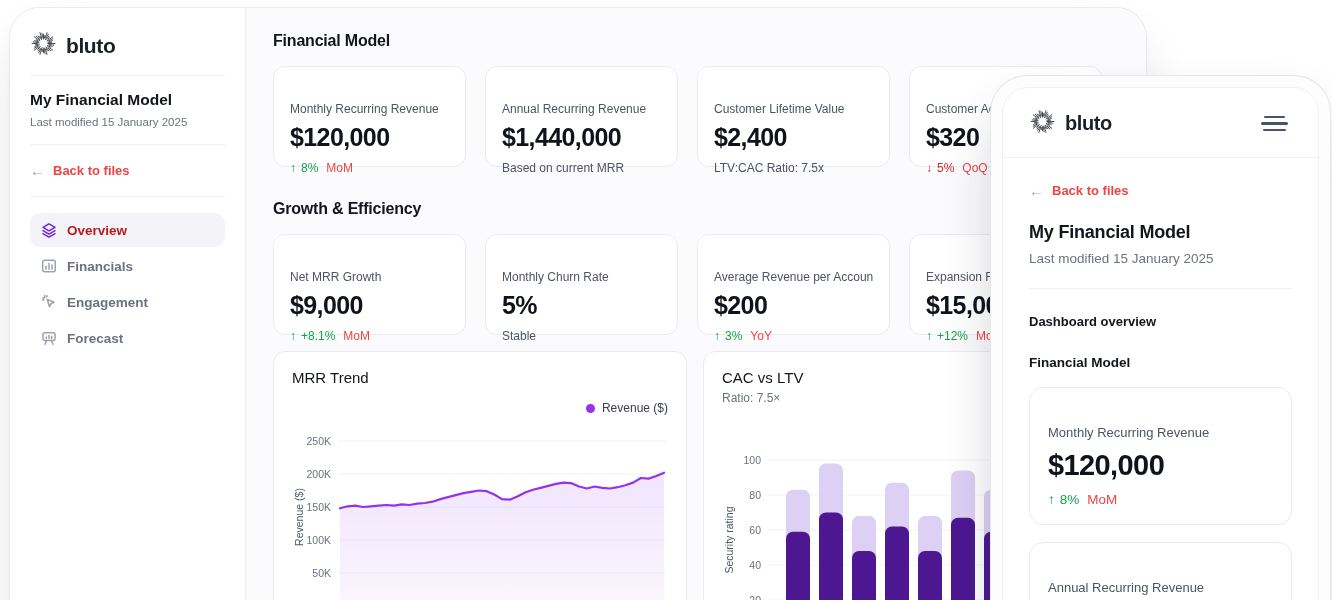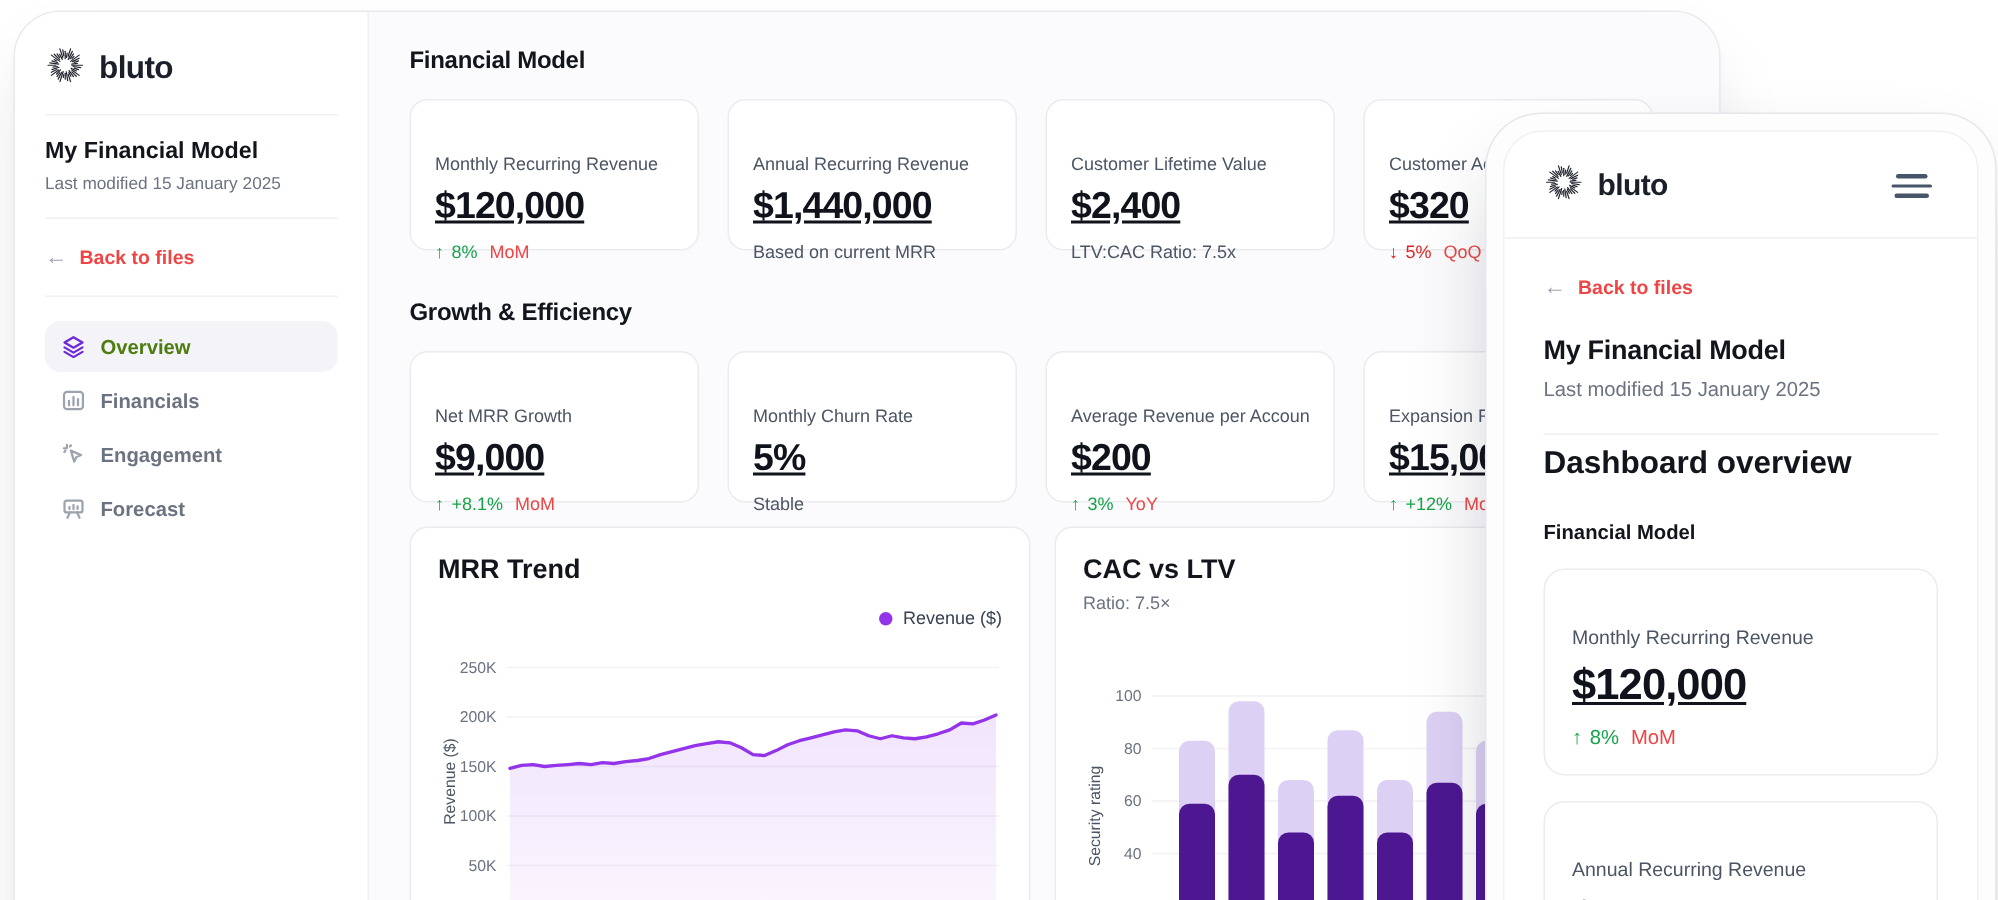--- a/index.html
+++ b/index.html
@@ -21,39 +21,39 @@
   .doc-block{ padding:15px 0 16px 0; }
   .doc-title{ font-size:15.5px; font-weight:700; color:#12151C; }
   .doc-mod{ font-size:11.5px; color:#6B7280; margin-top:7px; }
   .back-row{ display:flex; align-items:center; gap:8px; padding:18px 0; cursor:pointer; }
   .back-arrow{ color:#9CA3AF; font-size:15px; line-height:1; }
   .back-label{ font-size:13px; font-weight:700; color:#ef4444; }
   .nav{ padding-top:16px; display:flex; flex-direction:column; gap:2px; }
   .nav-item{ display:flex; align-items:center; gap:10px; height:34px; padding:0 11px; border-radius:10px;
     font-size:13.5px; font-weight:700; color:#6B7280; cursor:pointer; }
   .nav-item .nico{ display:flex; color:#9CA3AF; }
-  .nav-item.active{ background:#F4F3F7; color:#4d7c0f; }
+  .nav-item.active{ background:#F4F3F7; color:#b91c1c; }
   .nav-item.active .nico{ color:#6D28D9; }
   
   .content{ flex:1; background:#FBFBFD; padding:24px 0 0 27px; }
   .h-section{ font-size:16px; font-weight:700; color:#12151C; letter-spacing:-0.2px; }
   .kpi-row{ display:flex; gap:19px; margin-top:16px; }
   .kpi-card{ width:193px; min-width:193px; height:101px; background:#ffffff; border:1px solid #EBEBEF;
     border-radius:12px; padding:15px 16px; }
   .kpi-label{ font-size:12px; color:#4B5563; white-space:nowrap; overflow:hidden;margin-top:20px; }
-  .kpi-value{ font-size:25px; font-weight:700; color:#10131B; letter-spacing:-0.6px; margin-top:7px; white-space:nowrap;text-decoration:underline; }
+  .kpi-value{ font-size:25px; font-weight:700; color:#10131B; letter-spacing:-0.6px; margin-top:7px; white-space:nowrap; }
   .kpi-delta{ font-size:12px; margin-top:9px; display:flex; gap:5px; align-items:baseline; white-space:nowrap; }
   .kpi-delta .unit{ color:#ef4444; margin-left:3px; }
   .kpi-note{ font-size:12px; color:#4B5563; margin-top:9px; white-space:nowrap; }
   .pos{ color:#16A34A; } .neg{ color:#DC2626; }
   .sec2{ margin-top:33px; }
   .charts-row{ display:flex; gap:16px; margin-top:16px; }
   .chart-card{ width:414px; min-width:414px; height:330px; background:#ffffff; border:1px solid #EBEBEF;
     border-radius:12px; padding:17px 18px; }
-  .chart-title{ font-size:18px; font-weight:700; color:#12151C; }
+  .chart-title{ font-size:15px; font-weight:400; color:#12151C; }
   .chart-sub{ font-size:12px; color:#6B7280; margin-top:5px; }
   .legend-row{ height:18px; margin-top:13px; display:flex; justify-content:flex-end; align-items:center; gap:7px; }
   .legend-dot{ width:9px; height:9px; border-radius:50%; }
   .legend-label{ font-size:12px; color:#374151; }
   .chart-svg{ display:block; margin-top:2px; }
   
   .phone{
     position:absolute; left:991px; top:76px; width:339px; height:620px;
     background:#FDFDFE; border-radius:36px; padding:11px;
     box-shadow:0 0 0 1px #E6E6EB, 0 30px 60px -15px rgba(20,25,45,.30);
@@ -65,21 +65,21 @@
   .p-logo-text{ font-size:20px; font-weight:700; color:#1B1F2A; letter-spacing:-0.4px; }
   .hamburger{ display:flex; flex-direction:column; align-items:center; gap:4px; padding:4px; cursor:pointer; }
   .hamburger span{ display:block; height:2.6px; border-radius:2px; background:#475569; }
   .hamburger .b1{ width:21px; } .hamburger .b2{ width:27px; } .hamburger .b3{ width:23px; }
   .p-div{ border-top:1px solid #F0F0F3; margin:18px -26px 0 -26px; }
   .p-back{ display:flex; align-items:center; gap:8px; margin-top:25px; cursor:pointer; }
   .p-back .back-label{ font-size:13px; }
   .p-title{ font-size:18px; font-weight:700; color:#12151C; margin-top:24px; letter-spacing:-0.2px; }
   .p-mod{ font-size:13.5px; color:#6B7280; margin-top:8px; }
   .p-div2{ border-top:1px solid #F0F0F3; margin-top:22px; }
-  .p-sect{ font-size:21px; font-weight:700; color:#12151C; margin-top:7px; }
+  .p-sect{ font-size:13px; font-weight:700; color:#12151C; margin-top:25px; }
   .p-subsect{ font-size:13.5px; font-weight:700; color:#12151C; margin-top:26px; }
   .p-card{ background:#ffffff; border:1px solid #EBEBEF; border-radius:14px; padding:17px 18px; margin-top:17px; }
   .p-card .kpi-label{ font-size:13px; }
   .p-card .kpi-value{ font-size:29px; margin-top:9px; }
   .p-card .kpi-delta{ font-size:13.5px; margin-top:10px; }
 </style>
 </head>
 <body>
 
 <div class="desktop">

